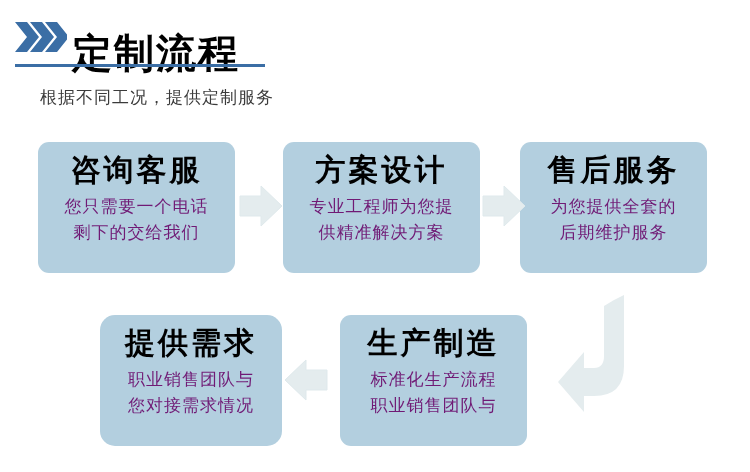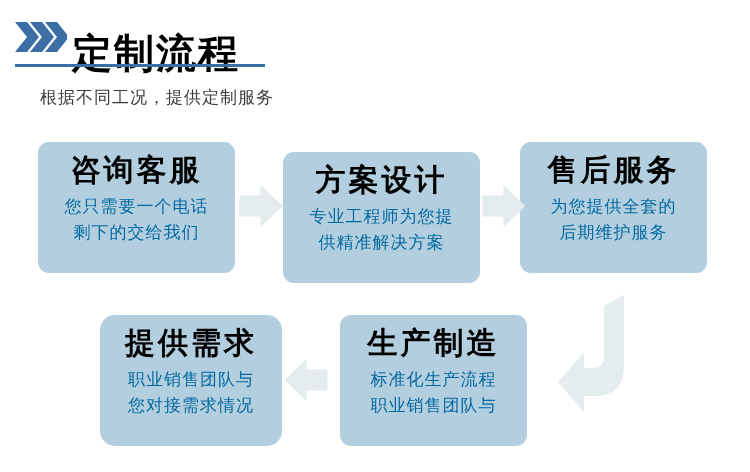--- a/index.html
+++ b/index.html
@@ -82,30 +82,30 @@
     font-weight: bold;
     color: #000000;
     letter-spacing: 3px;
     line-height: 38px;
     white-space: nowrap;
   }
   .card-body {
     margin-top: 4px;
     font-family: "DejaVu Serif", "Liberation Serif", serif;
     font-size: 17px;
-    color: #0369a1;
+    color: #701a75;
     line-height: 26px;
     letter-spacing: 1px;
     text-align: center;
     white-space: nowrap;
   }
 
   
   #card-1 { left: 38px;  top: 142px; width: 197px; height: 131px; }
-  #card-2 { left: 283px; top: 142px; width: 197px; height: 131px; margin-top: 10px; }
+  #card-2 { left: 283px; top: 142px; width: 197px; height: 131px; }
   #card-3 { left: 520px; top: 142px; width: 187px; height: 131px; }
   
   #card-4 { left: 100px; top: 315px; width: 182px; height: 131px; border-radius: 15px; }
   #card-5 { left: 340px; top: 315px; width: 187px; height: 131px; }
 
   
   .arrow {
     position: absolute;
   }
   #arrow-1 { left: 239px; top: 183px; width: 44px; height: 46px; }

